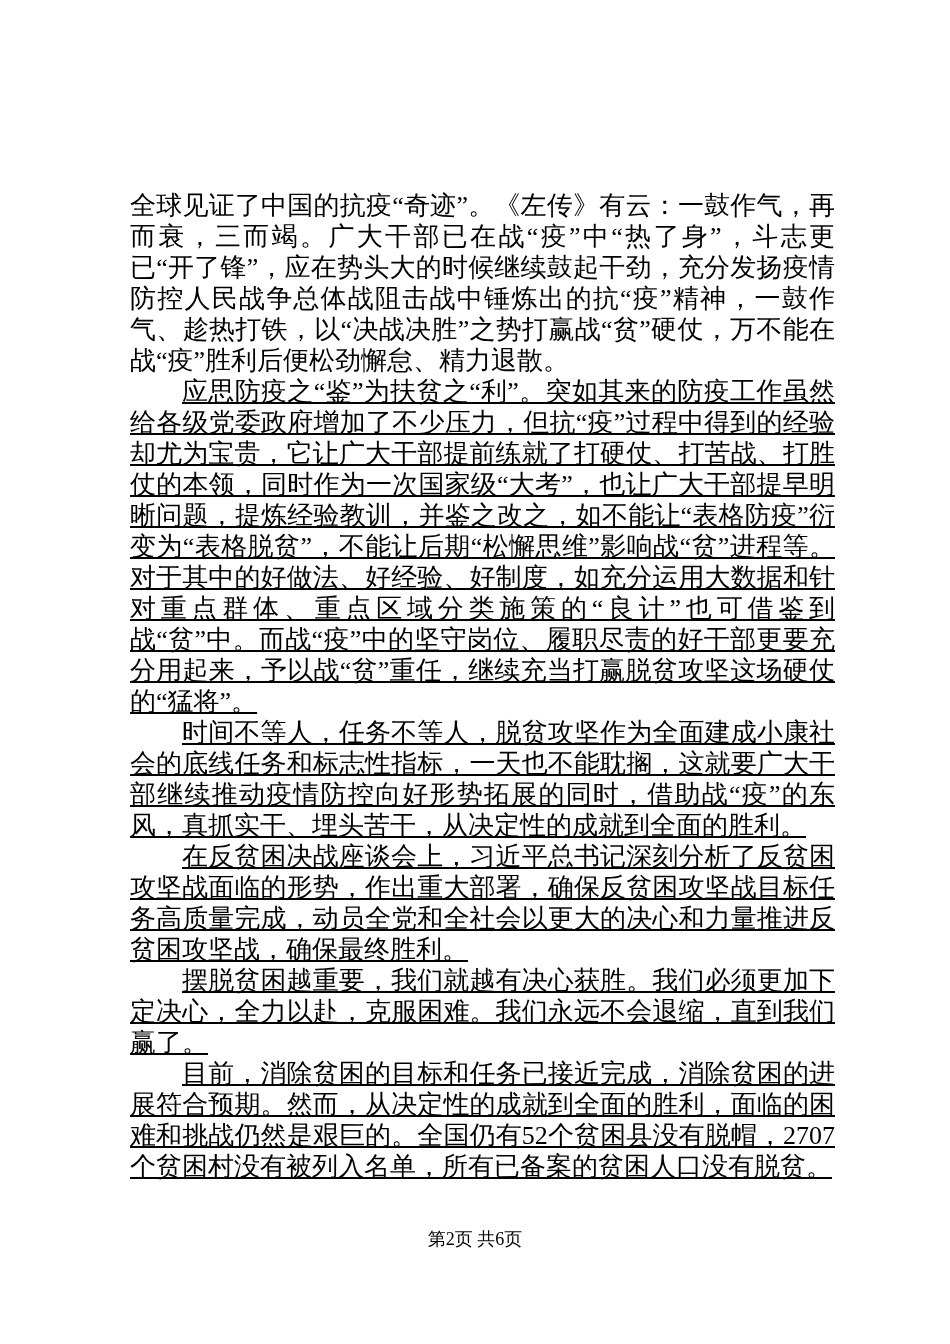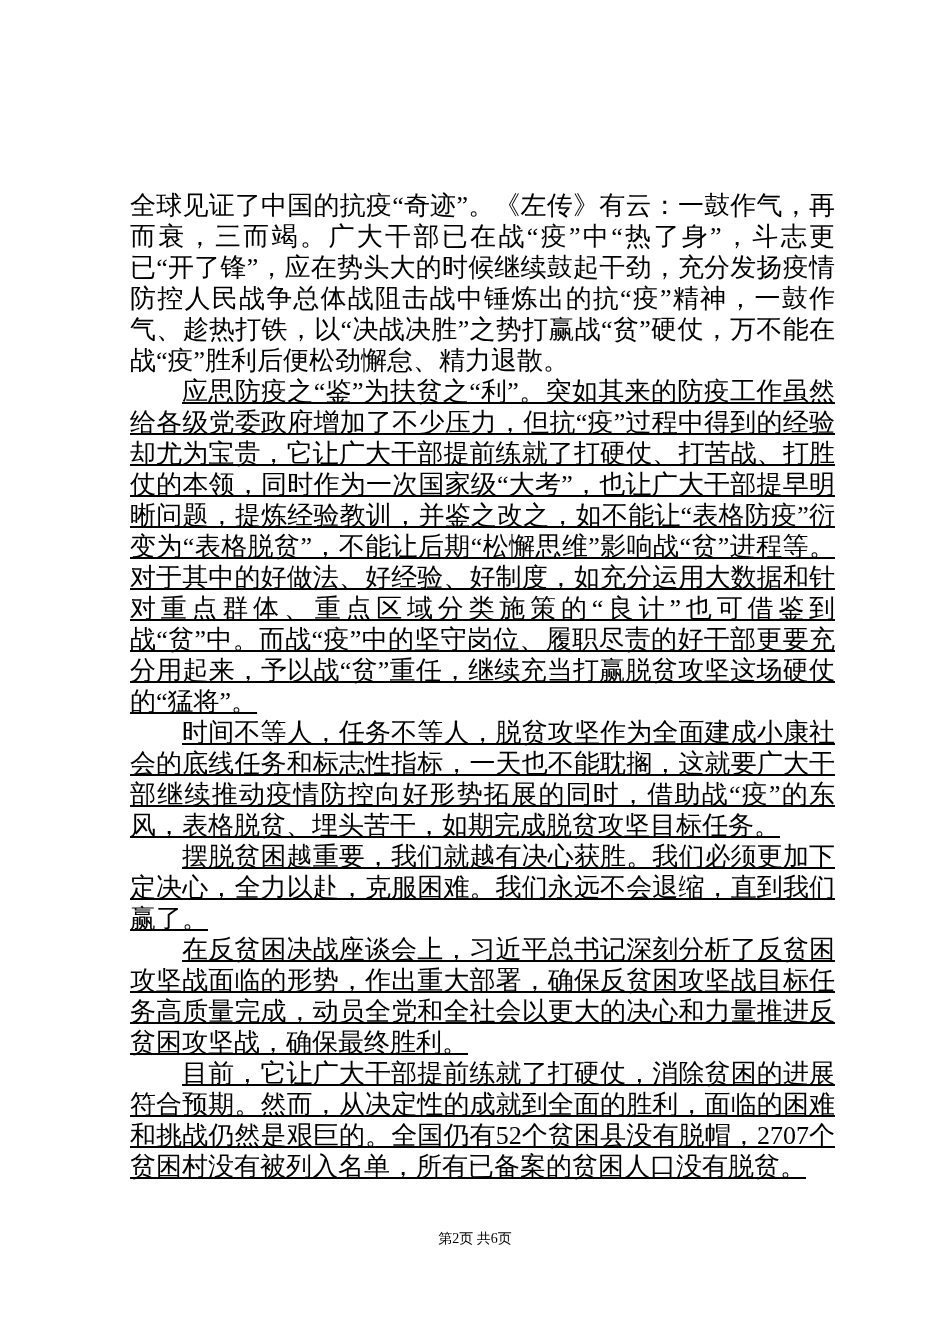--- a/index.html
+++ b/index.html
@@ -39,32 +39,32 @@
   .content p.indent {
     text-indent: 2em;
     text-decoration: underline;
   }
   .footer {
     position: absolute;
     left: 0;
     right: 0;
     top: 1228px;
     text-align: center;
-    font-size: 14px;
+    font-size: 18px;
     line-height: 22px;
     color: #000000;
   }
 </style>
 </head>
 <body>
 
 <div class="page">
   <div class="content">
     <p>全球见证了中国的抗疫“奇迹”。《左传》有云：一鼓作气，再而衰，三而竭。广大干部已在战“疫”中“热了身”，斗志更已“开了锋”，应在势头大的时候继续鼓起干劲，充分发扬疫情防控人民战争总体战阻击战中锤炼出的抗“疫”精神，一鼓作气、趁热打铁，以“决战决胜”之势打赢战“贫”硬仗，万不能在战“疫”胜利后便松劲懈怠、精力退散。</p>
     <p class="indent">应思防疫之“鉴”为扶贫之“利”。突如其来的防疫工作虽然给各级党委政府增加了不少压力，但抗“疫”过程中得到的经验却尤为宝贵，它让广大干部提前练就了打硬仗、打苦战、打胜仗的本领，同时作为一次国家级“大考”，也让广大干部提早明晰问题，提炼经验教训，并鉴之改之，如不能让“表格防疫”衍变为“表格脱贫”，不能让后期“松懈思维”影响战“贫”进程等。对于其中的好做法、好经验、好制度，如充分运用大数据和针对重点群体、重点区域分类施策的“良计”也可借鉴到战“贫”中。而战“疫”中的坚守岗位、履职尽责的好干部更要充分用起来，予以战“贫”重任，继续充当打赢脱贫攻坚这场硬仗的“猛将”。</p>
-    <p class="indent">时间不等人，任务不等人，脱贫攻坚作为全面建成小康社会的底线任务和标志性指标，一天也不能耽搁，这就要广大干部继续推动疫情防控向好形势拓展的同时，借助战“疫”的东风，表格脱贫、埋头苦干，如期完成脱贫攻坚目标任务。</p>
+    <p class="indent">时间不等人，任务不等人，脱贫攻坚作为全面建成小康社会的底线任务和标志性指标，一天也不能耽搁，这就要广大干部继续推动疫情防控向好形势拓展的同时，借助战“疫”的东风，真抓实干、埋头苦干，从决定性的成就到全面的胜利。</p>
+    <p class="indent">在反贫困决战座谈会上，习近平总书记深刻分析了反贫困攻坚战面临的形势，作出重大部署，确保反贫困攻坚战目标任务高质量完成，动员全党和全社会以更大的决心和力量推进反贫困攻坚战，确保最终胜利。</p>
     <p class="indent">摆脱贫困越重要，我们就越有决心获胜。我们必须更加下定决心，全力以赴，克服困难。我们永远不会退缩，直到我们赢了。</p>
-    <p class="indent">在反贫困决战座谈会上，习近平总书记深刻分析了反贫困攻坚战面临的形势，作出重大部署，确保反贫困攻坚战目标任务高质量完成，动员全党和全社会以更大的决心和力量推进反贫困攻坚战，确保最终胜利。</p>
-    <p class="indent">目前，它让广大干部提前练就了打硬仗，消除贫困的进展符合预期。然而，从决定性的成就到全面的胜利，面临的困难和挑战仍然是艰巨的。全国仍有52个贫困县没有脱帽，2707个贫困村没有被列入名单，所有已备案的贫困人口没有脱贫。</p>
+    <p class="indent">目前，消除贫困的目标和任务已接近完成，消除贫困的进展符合预期。然而，从决定性的成就到全面的胜利，面临的困难和挑战仍然是艰巨的。全国仍有52个贫困县没有脱帽，2707个贫困村没有被列入名单，所有已备案的贫困人口没有脱贫。</p>
   </div>
 
   <div class="footer">第2页 共6页</div>
 </div>
 
 </body></html>

